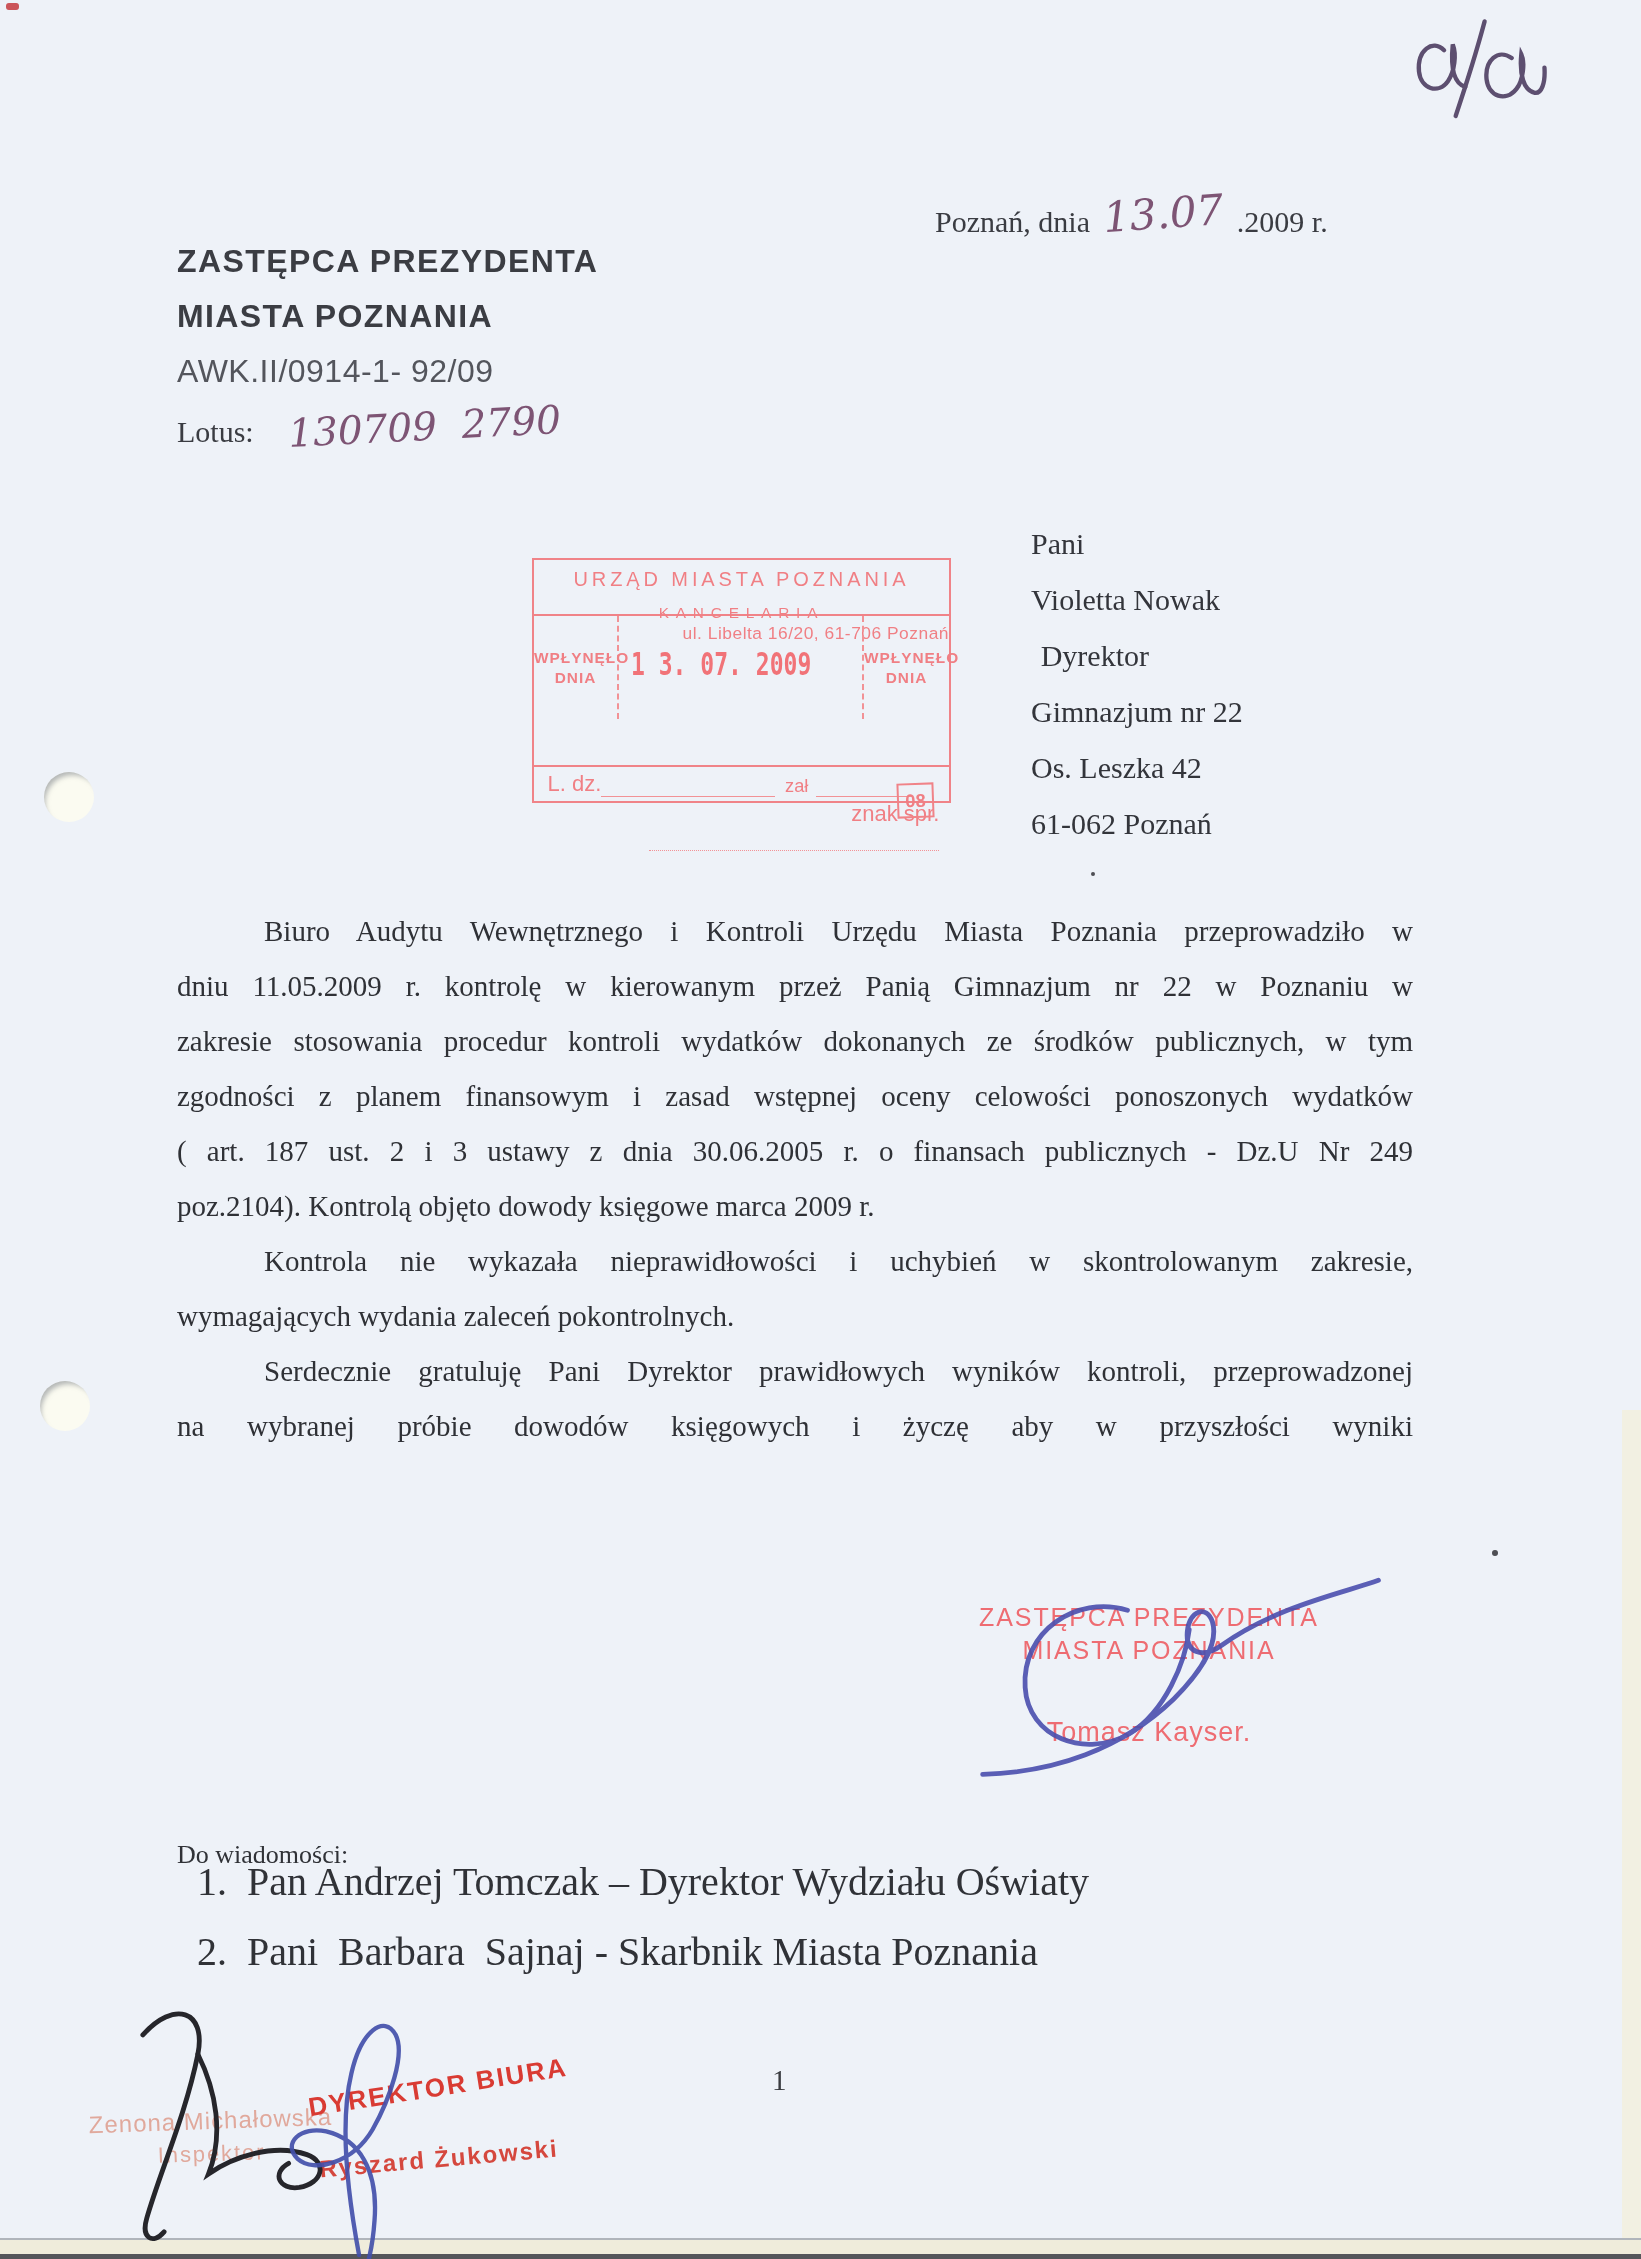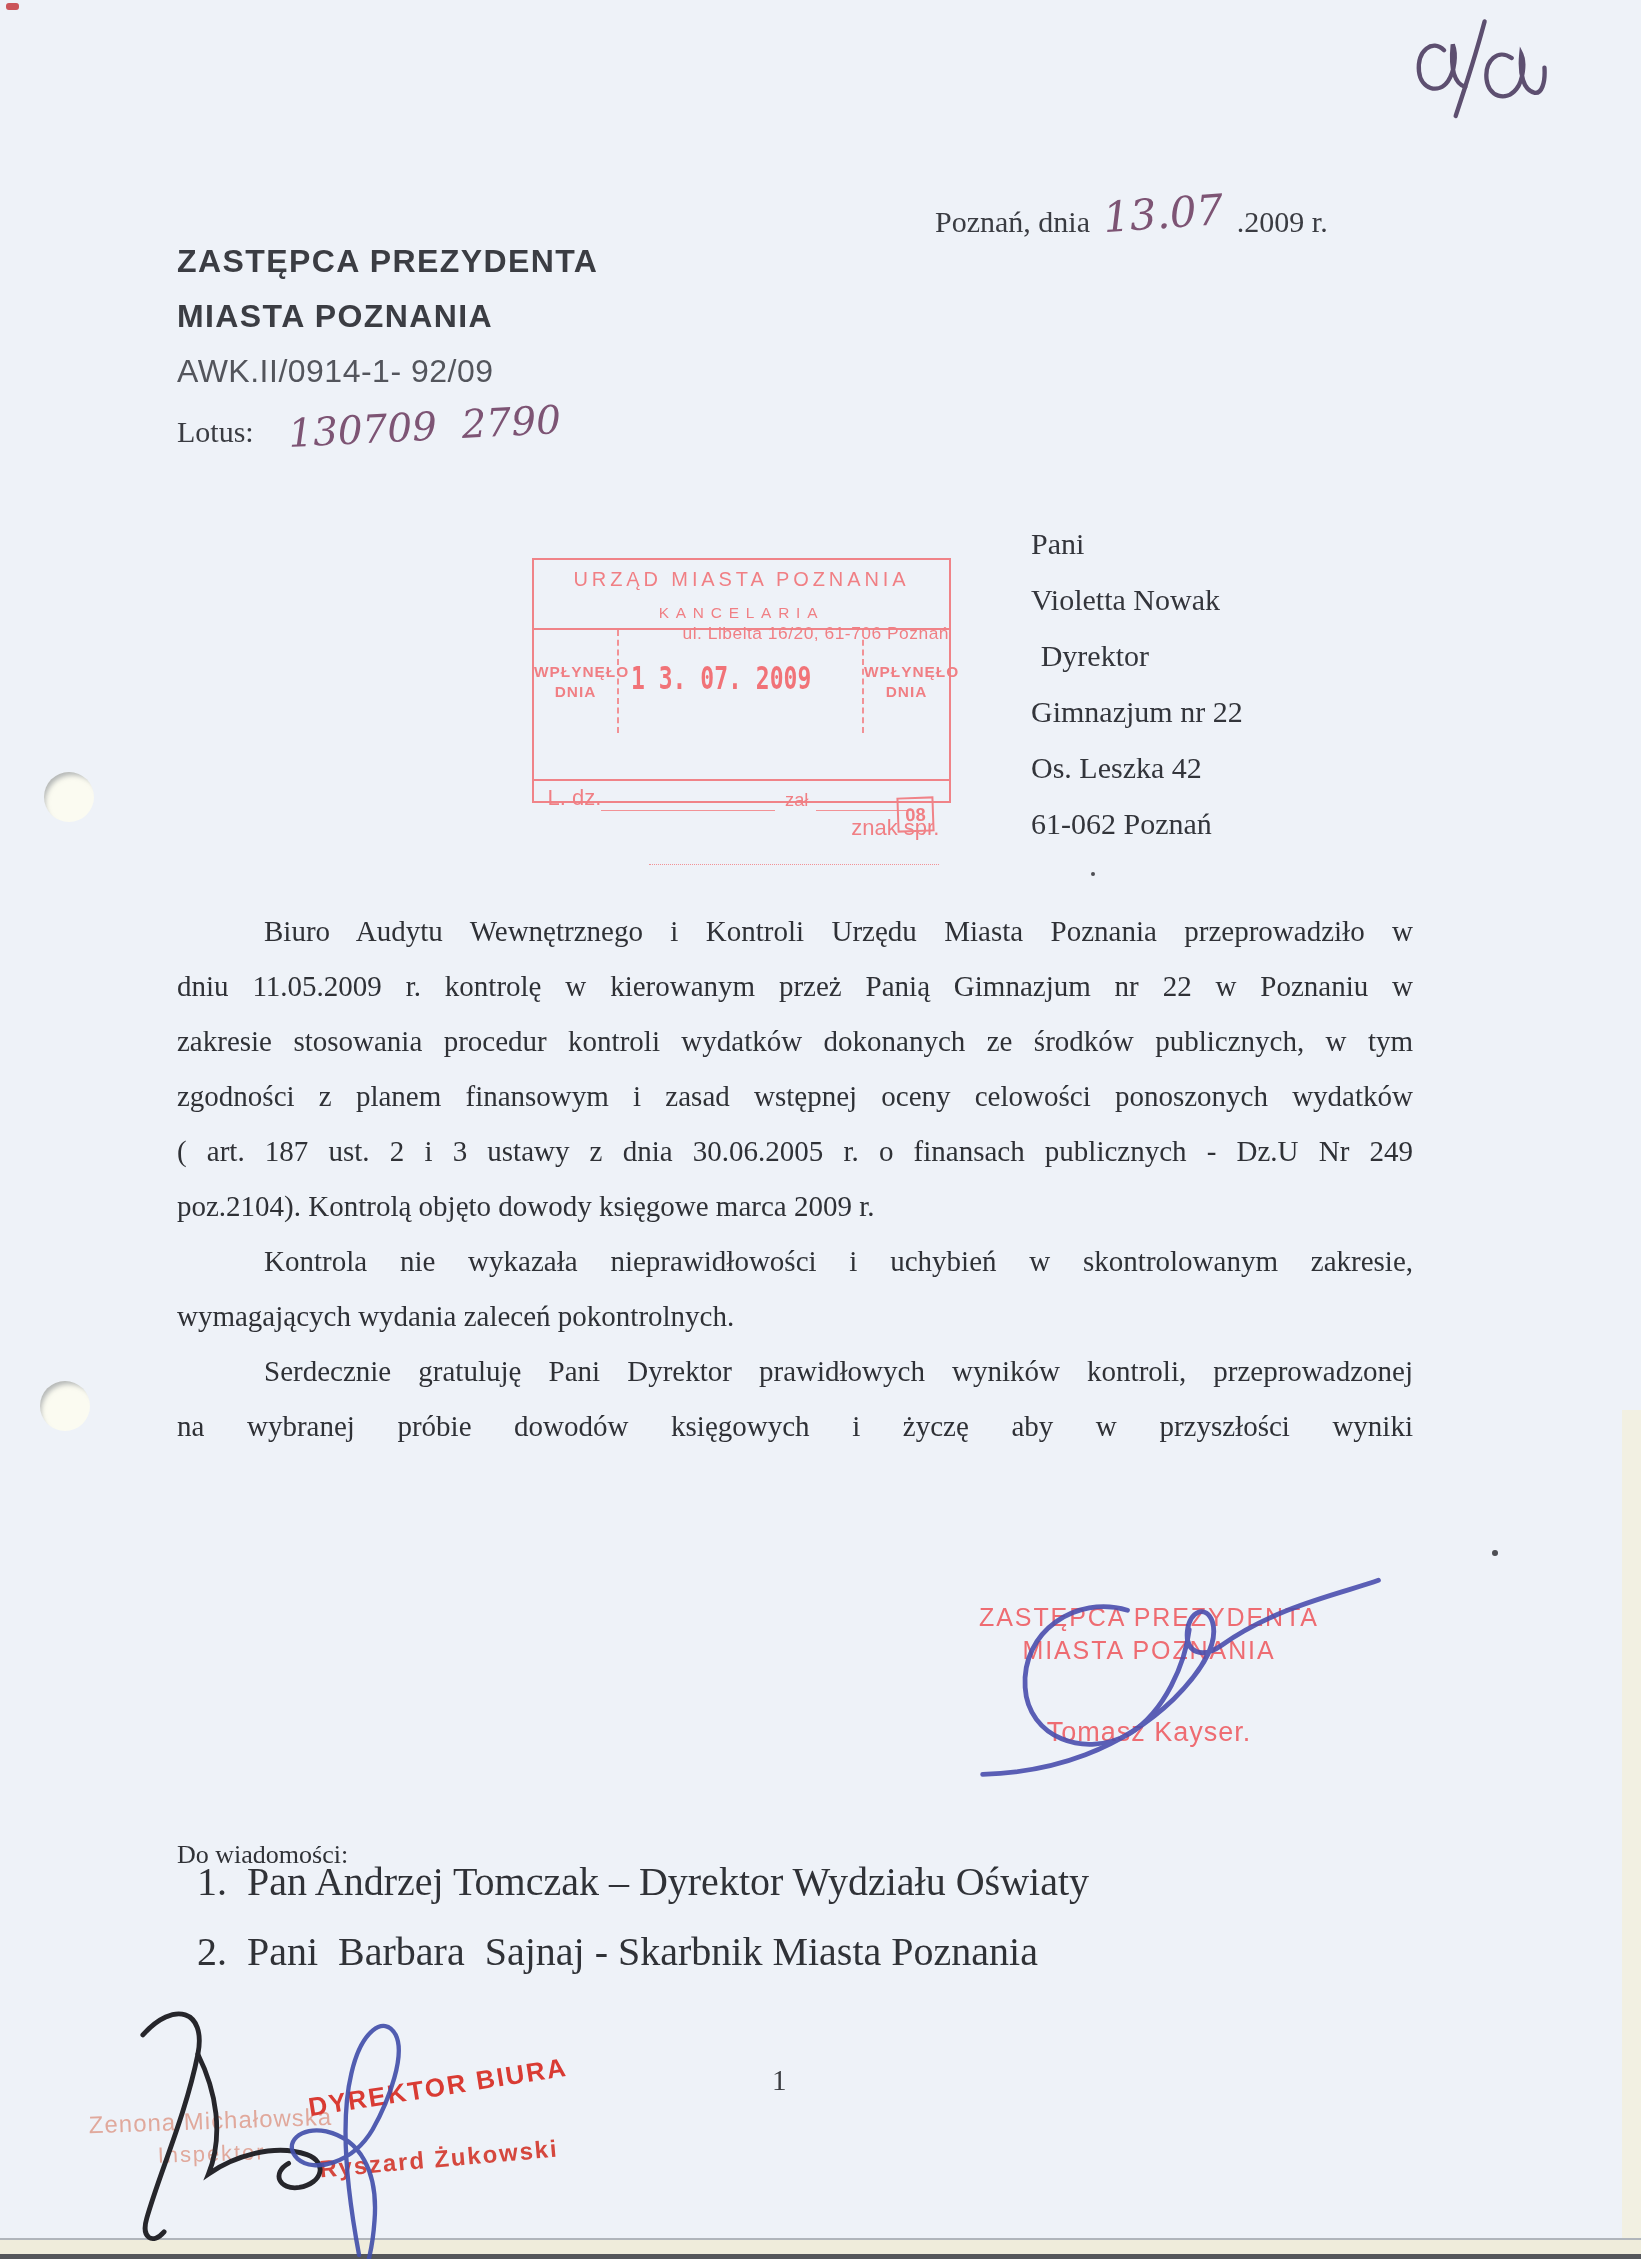--- a/index.html
+++ b/index.html
@@ -24,21 +24,21 @@
   .lh{left:177px;font-family:"Liberation Sans", sans-serif;color:#3b3d43;}
   .lh-b{font-weight:bold;font-size:32px;letter-spacing:1.4px;}
   .lh1{top:243px;} .lh2{top:298px;}
   .lh-ref{top:353px;font-size:32px;font-weight:normal;color:#53555c;letter-spacing:0.5px;}
   .lotus-row{left:177px;top:406px;font-size:30px;color:#3a3c42;white-space:nowrap;}
   .lotus-val{display:inline-block;font-size:39px;transform:rotate(-3deg);margin-left:27px;white-space:pre;position:relative;top:-1.9px;}
 
   
   .rstamp{left:532px;top:558px;width:415px;height:241px;border:2.9px solid #f17a7f;
     color:#f1767b;font-family:"Liberation Sans", sans-serif;opacity:.92;}
-  .rs-head{height:70px;border-bottom:2.9px solid #f17a7f;text-align:center;padding-top:7.7px;box-sizing:border-box;}
+  .rs-head{height:56px;border-bottom:2.9px solid #f17a7f;text-align:center;padding-top:7.7px;box-sizing:border-box;}
   .rs-l1{font-size:20px;letter-spacing:3.9px;}
   .rs-l2{font-size:15.4px;letter-spacing:6.8px;margin-top:13px;}
   .rs-l3{font-size:17.4px;letter-spacing:0.5px;margin-top:1px;text-align:right;}
   .rs-mid{position:relative;height:103px;}
   .rs-cell{position:absolute;top:0;height:100%;display:flex;flex-direction:column;justify-content:center;text-align:center;font-size:15.4px;font-weight:bold;letter-spacing:1px;line-height:20px;}
   .rs-cell-l{left:0;width:83px;border-right:2.9px dashed #f38a8e;}
   .rs-cell-r{right:0;width:85px;border-left:2.9px dashed #f38a8e;}
   .rs-date{position:absolute;left:97px;top:29px;font-family:"DejaVu Sans Mono", monospace;
     font-weight:bold;font-size:32px;white-space:pre;transform:scaleX(.72);transform-origin:left;color:#f2696e;}
   .rs-bot{position:relative;height:59px;border-top:2.9px solid #f17a7f;padding:3.9px 9.7px 0 13.5px;box-sizing:border-box;font-size:22px;margin-top:46px;}

